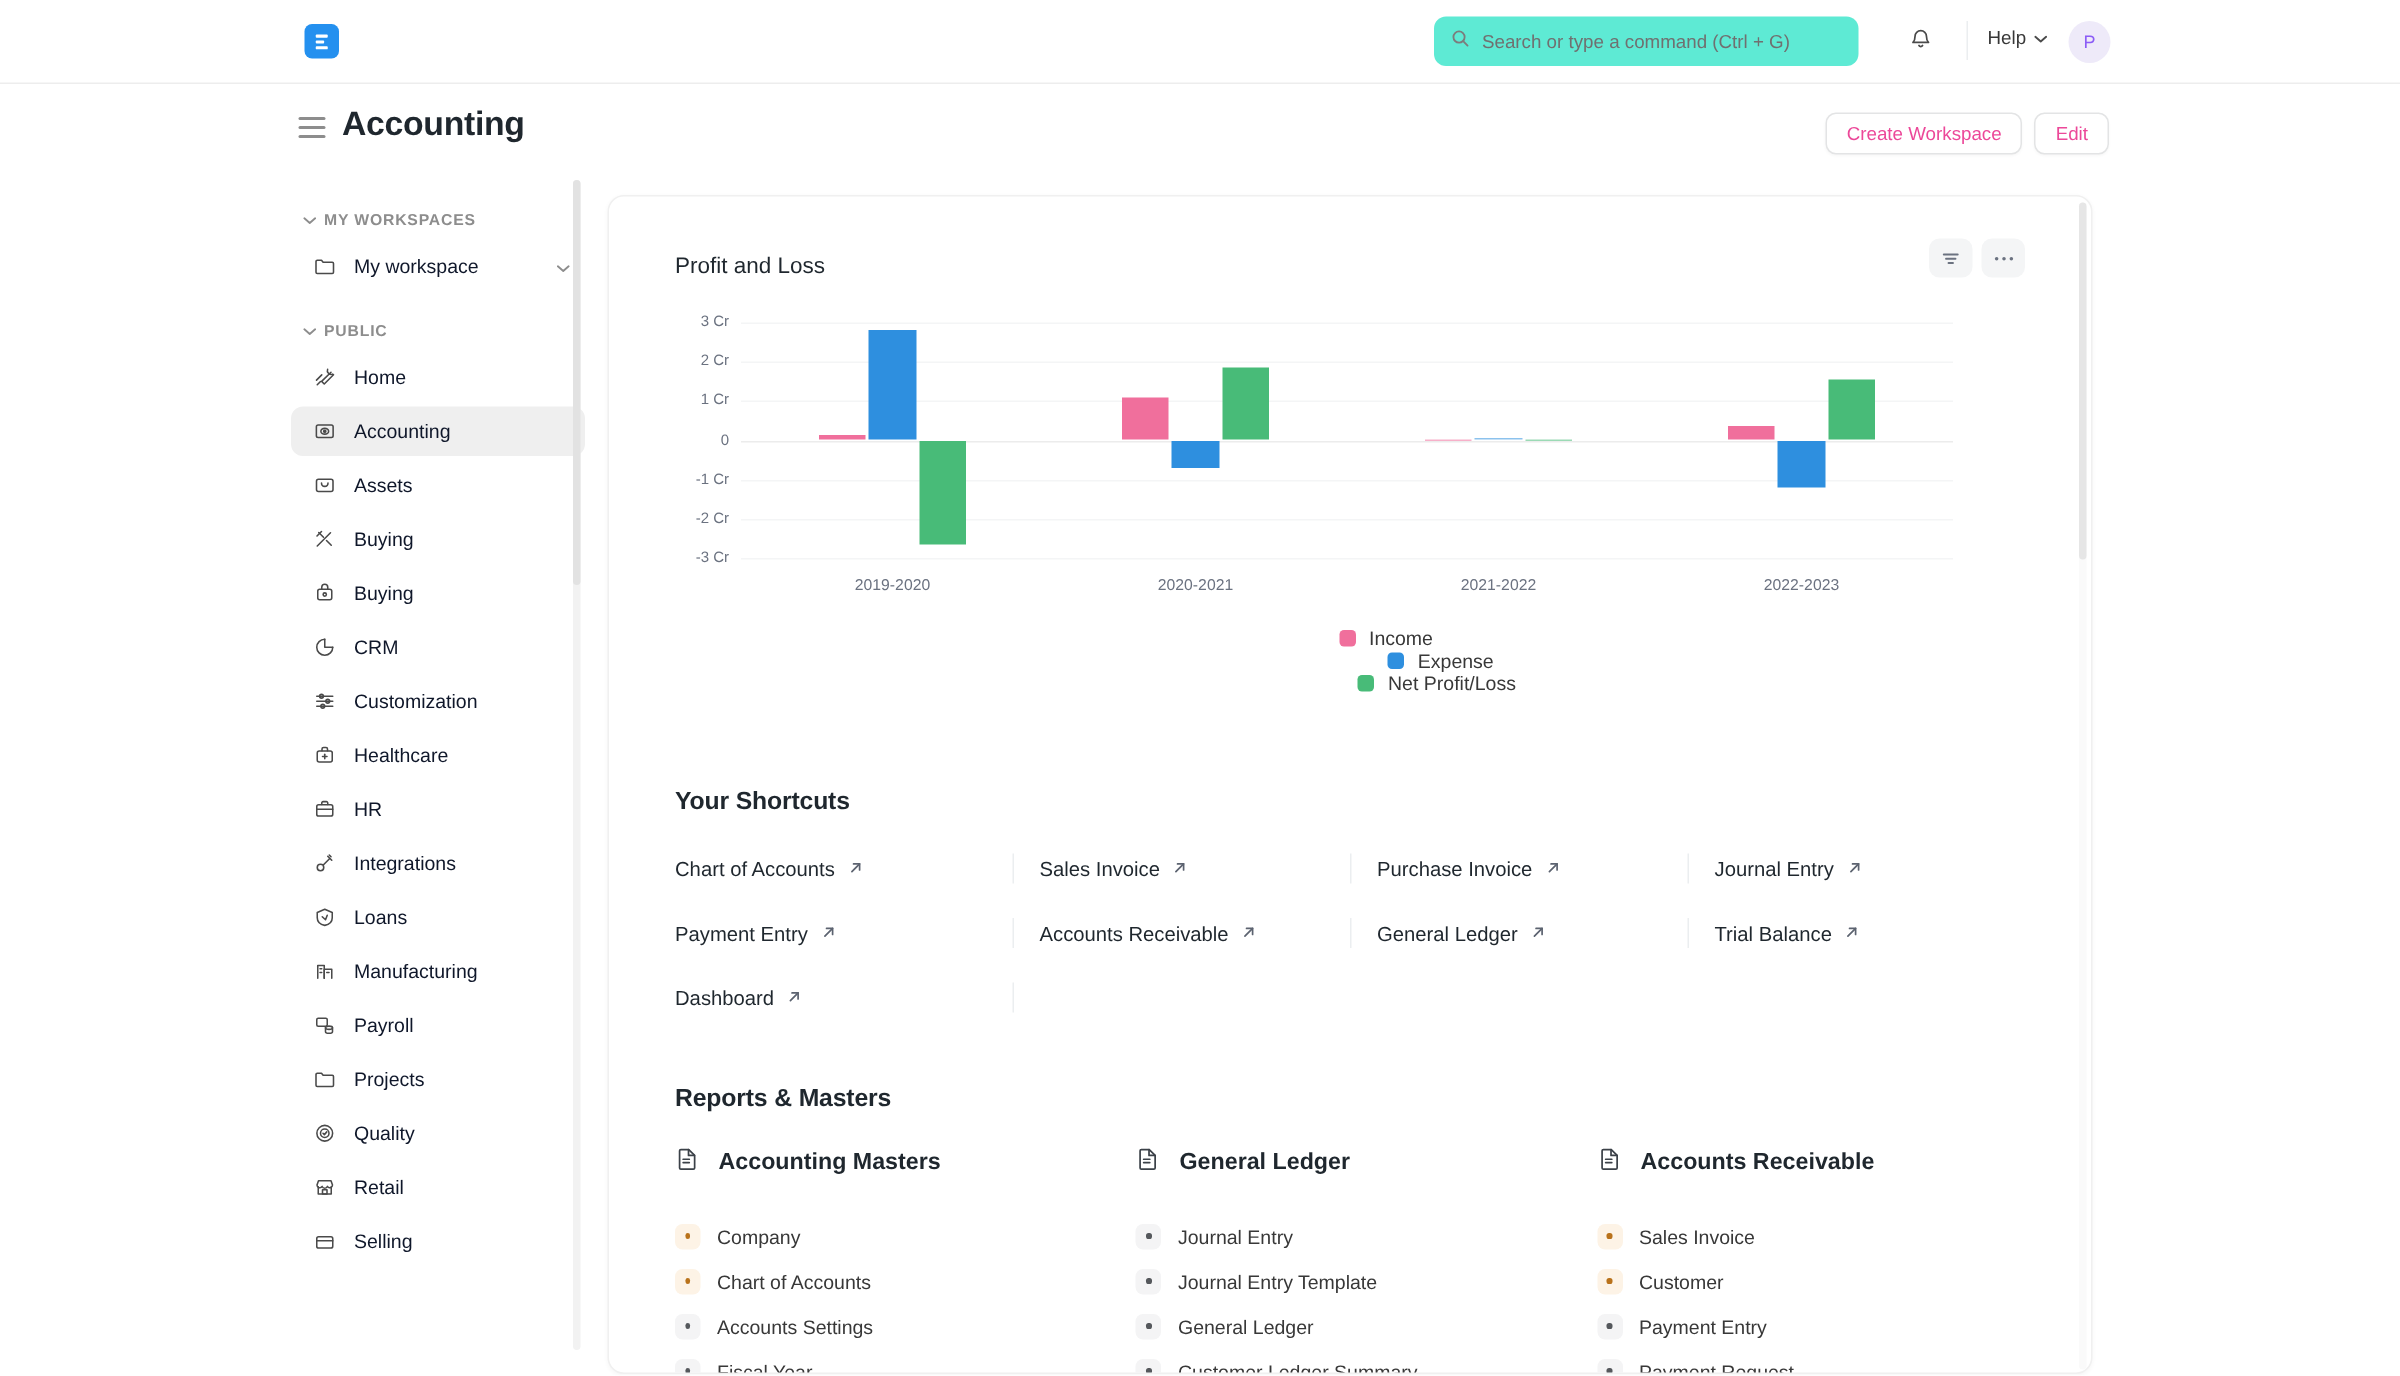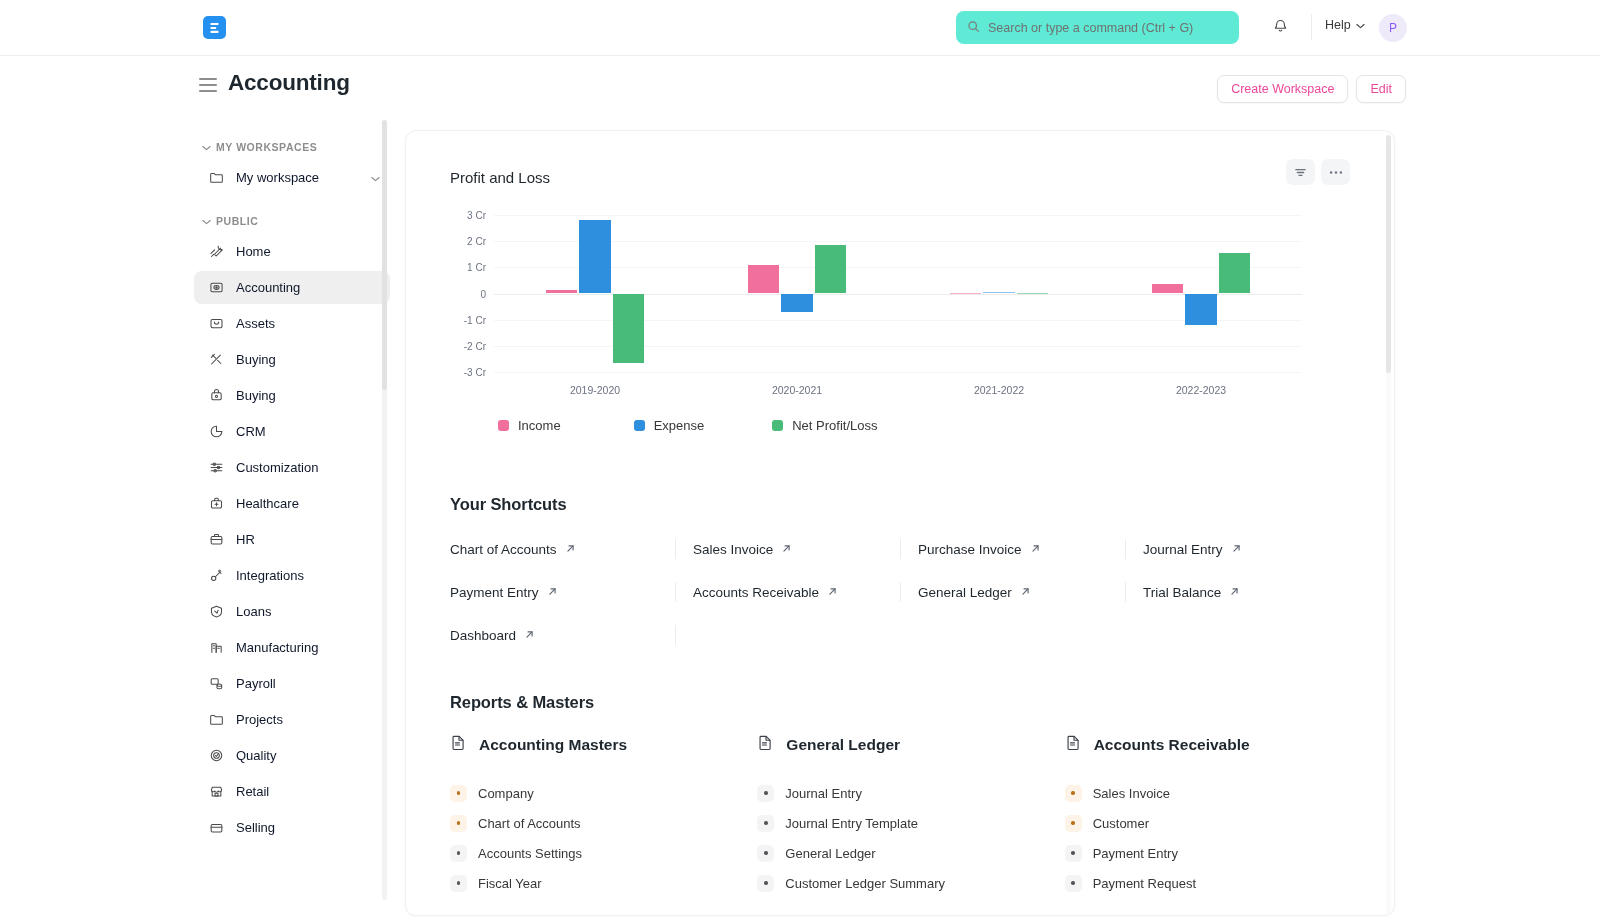--- a/index.html
+++ b/index.html
@@ -185,21 +185,21 @@
   }
   .grid-line.zero { background: #ececec; }
   .x-tick {
     position: absolute; top: calc(100% + 12px);
     font-size: 10.5px; color: #6b7280; transform: translateX(-50%);
     white-space: nowrap;
   }
   .bar { position: absolute; }
 
   .legend {
-    display: flex; margin: 18px 0 0 48px; align-items: center;
+    display: flex; margin: 18px 0 0 48px; align-items: center; flex-direction: column;
   }
   .legend-item {
     display: flex; align-items: center; gap: 9px;
     font-size: 13px; color: #383838; cursor: pointer;
   }
   .legend-dot { width: 11px; height: 11px; border-radius: 3px; flex: 0 0 11px; }
 
   
   .section { padding: 0 44px; }
   .section-title {

